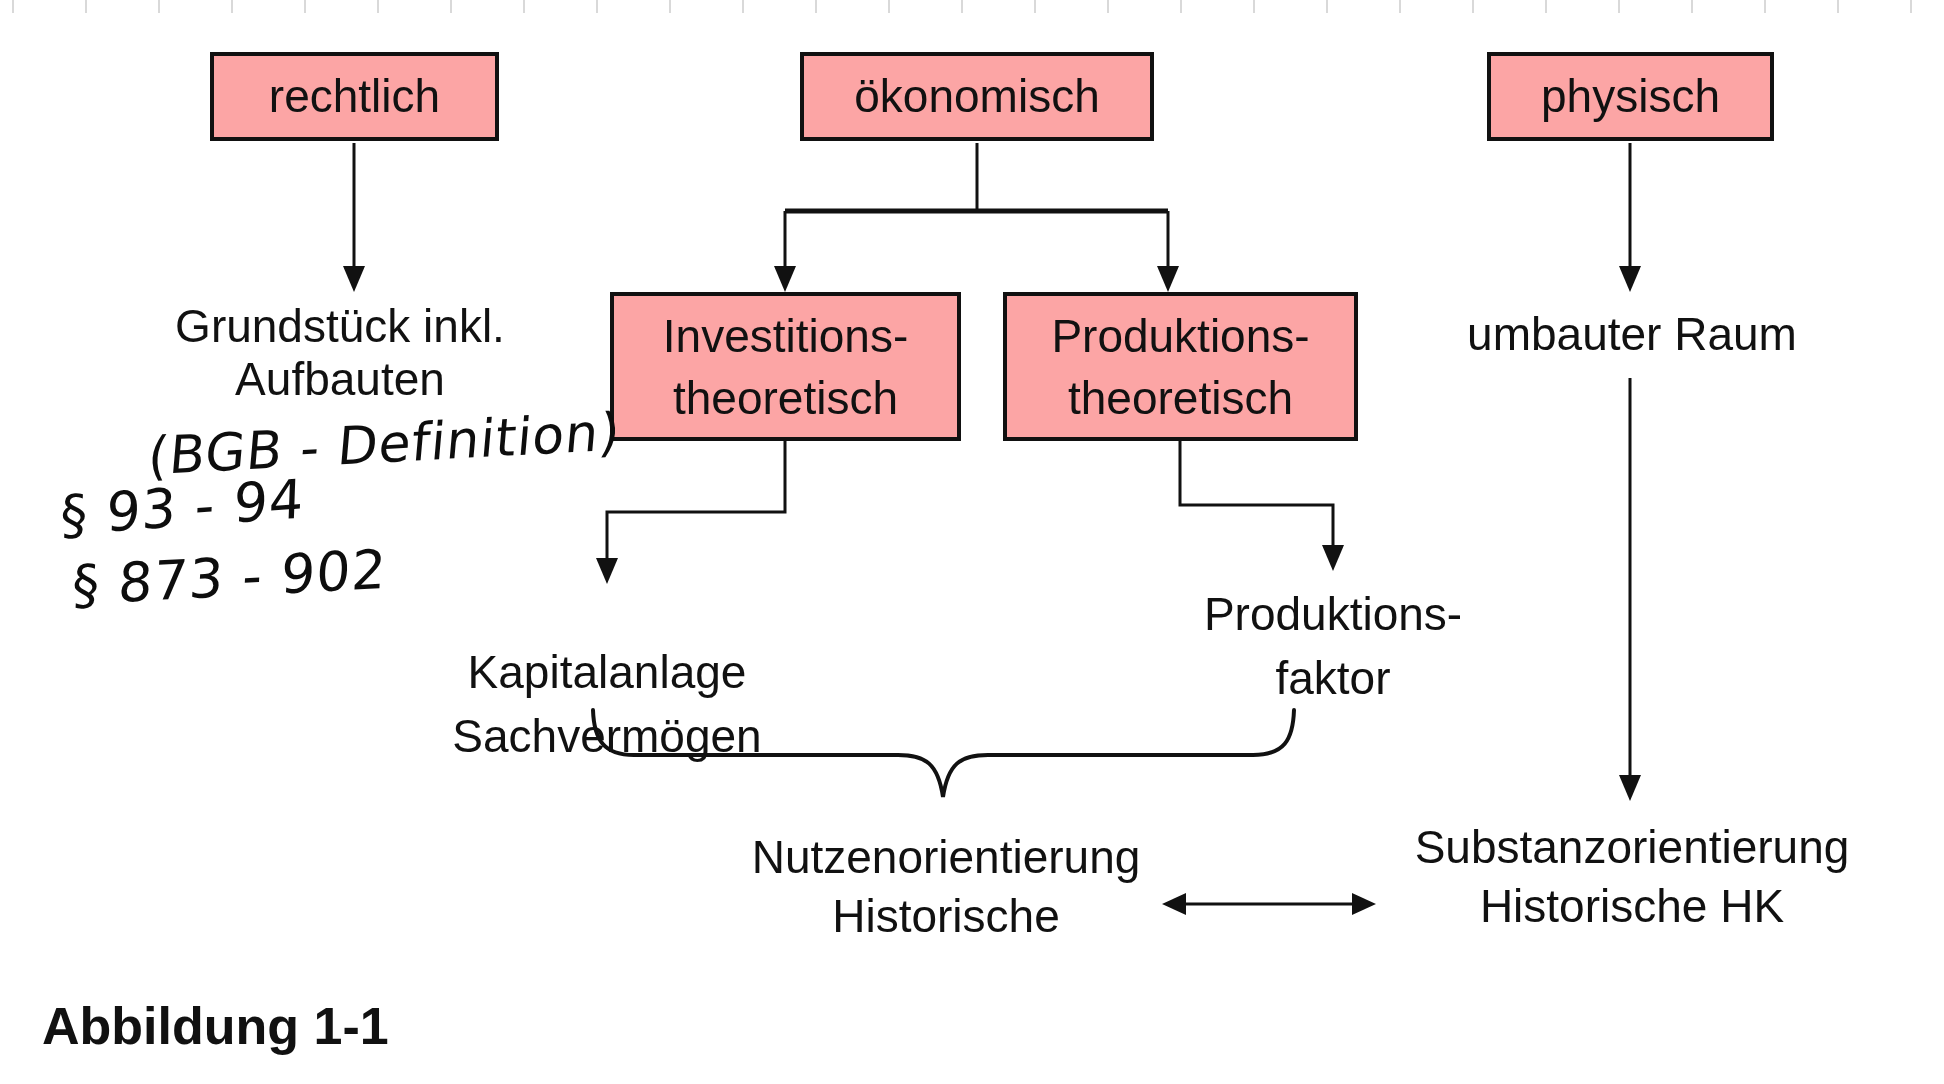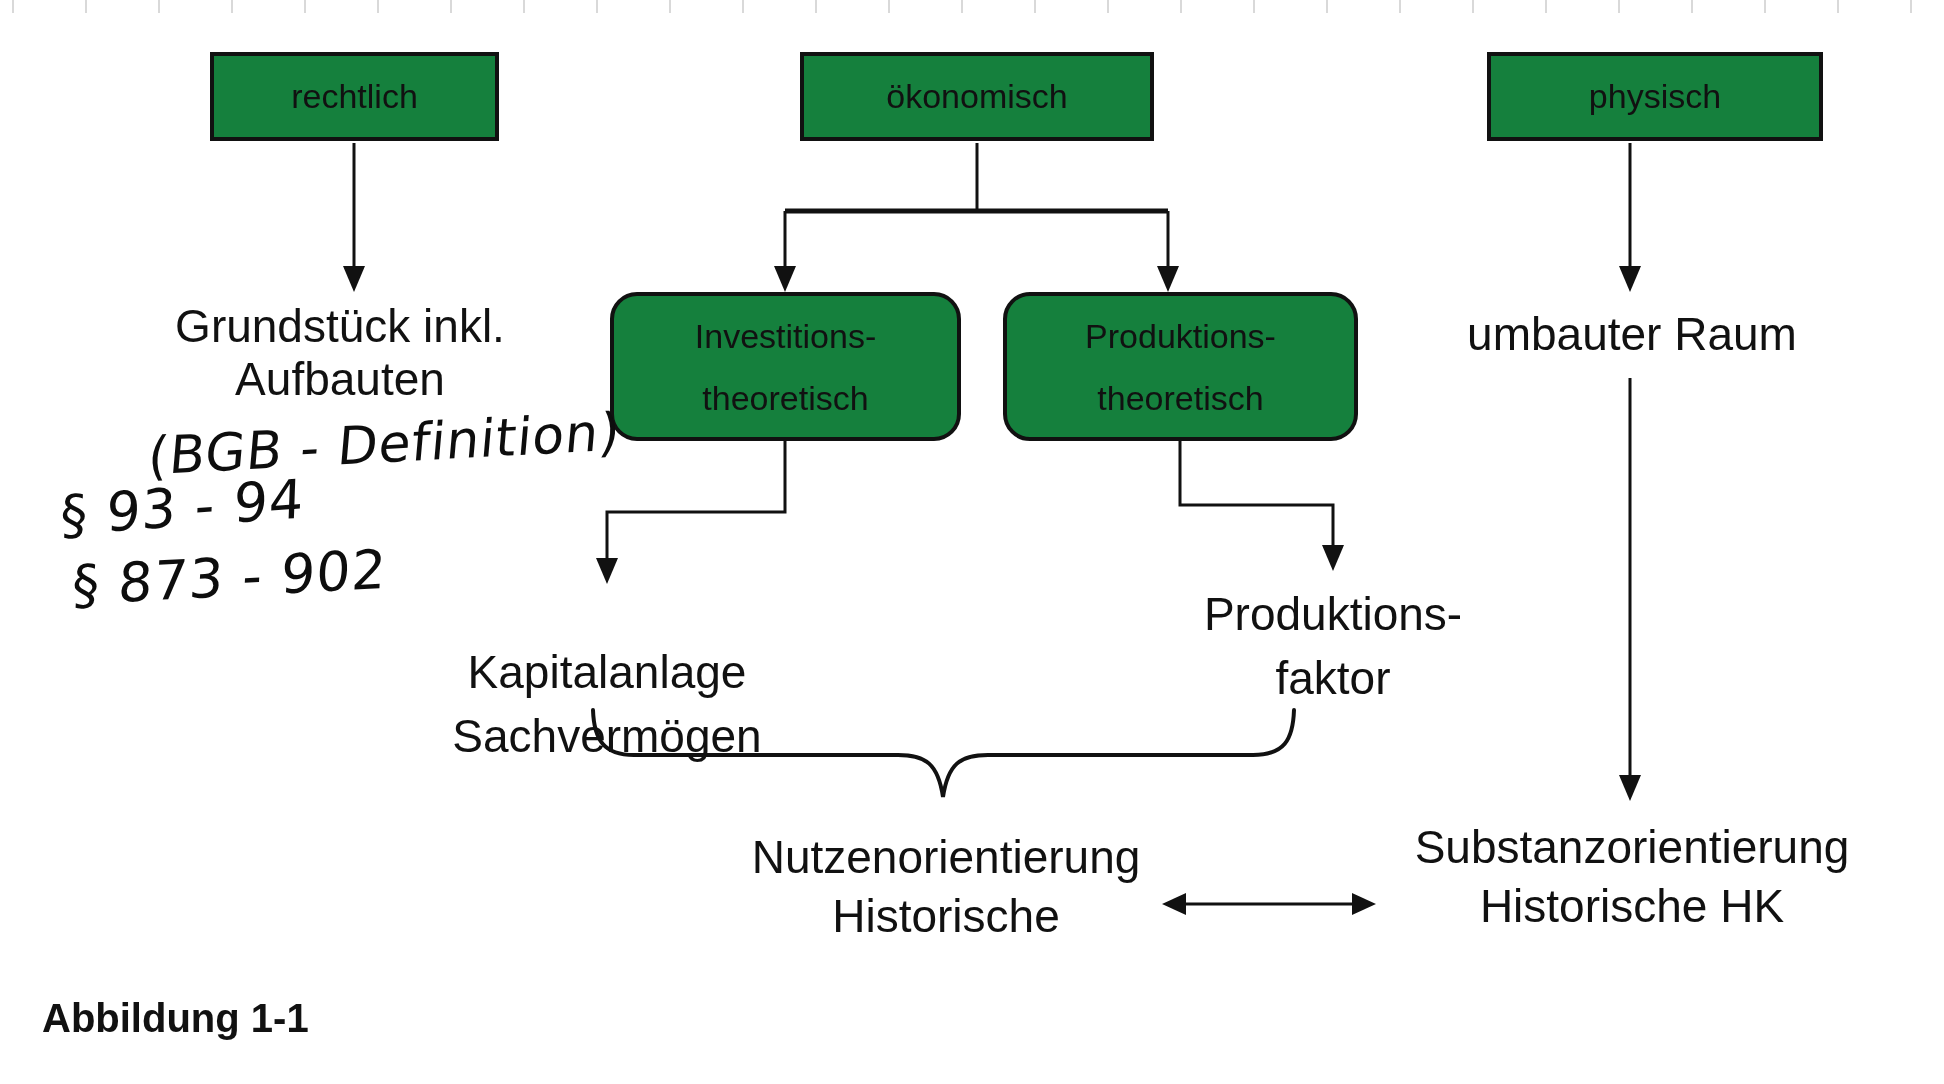--- a/index.html
+++ b/index.html
@@ -34,36 +34,36 @@
   .wires path, .wires polyline {
     stroke: #111111;
     stroke-width: 3;
     fill: none;
   }
   .wires .thick { stroke-width: 5; }
   .wires .brace { stroke-width: 4; stroke-linecap: round; }
   .wires polygon { fill: #111111; stroke: none; }
   .box {
     position: absolute;
-    background: #15803d;
+    background: #fca5a5;
     border: 4px solid #111111;
     box-sizing: border-box;
     display: flex;
     flex-direction: column;
     align-items: center;
     justify-content: center;
     text-align: center;
-    font-size: 34px;
+    font-size: 46px;
     line-height: 53px;
     white-space: nowrap;
   }
-  .box.two-line { line-height: 62px; border-radius: 27px; }
+  .box.two-line { line-height: 62px; }
   .box-rechtlich   { left: 210px;  top: 52px;  width: 289px; height: 89px; }
   .box-oekonomisch { left: 800px;  top: 52px;  width: 354px; height: 89px; }
-  .box-physisch    { left: 1487px; top: 52px;  width: 336px; height: 89px; }
+  .box-physisch    { left: 1487px; top: 52px;  width: 287px; height: 89px; }
   .box-invest      { left: 610px;  top: 292px; width: 351px; height: 149px; }
   .box-produk      { left: 1003px; top: 292px; width: 355px; height: 149px; }
   .lbl {
     position: absolute;
     transform: translateX(-50%);
     text-align: center;
     font-size: 46px;
     line-height: 53px;
     white-space: nowrap;
   }
@@ -80,21 +80,21 @@
     color: #0d0d0d;
     letter-spacing: 1px;
   }
   .hand-bgb  { left: 148px; top: 414px; font-size: 52px; transform: rotate(-3deg) skewX(-8deg); }
   .hand-p93  { left: 60px;  top: 476px; font-size: 54px; transform: rotate(-4deg) skewX(-6deg); }
   .hand-p873 { left: 72px;  top: 546px; font-size: 54px; transform: rotate(-3deg) skewX(-6deg); }
   .caption {
     position: absolute;
     top: 996px;
     font-weight: bold;
-    font-size: 40px;
+    font-size: 52px;
     white-space: nowrap;
   }
   .caption-label { left: 42px; }
   .caption-title { left: 484px; }
 </style>
 </head>
 <body>
 
 <div class="stage">
 

